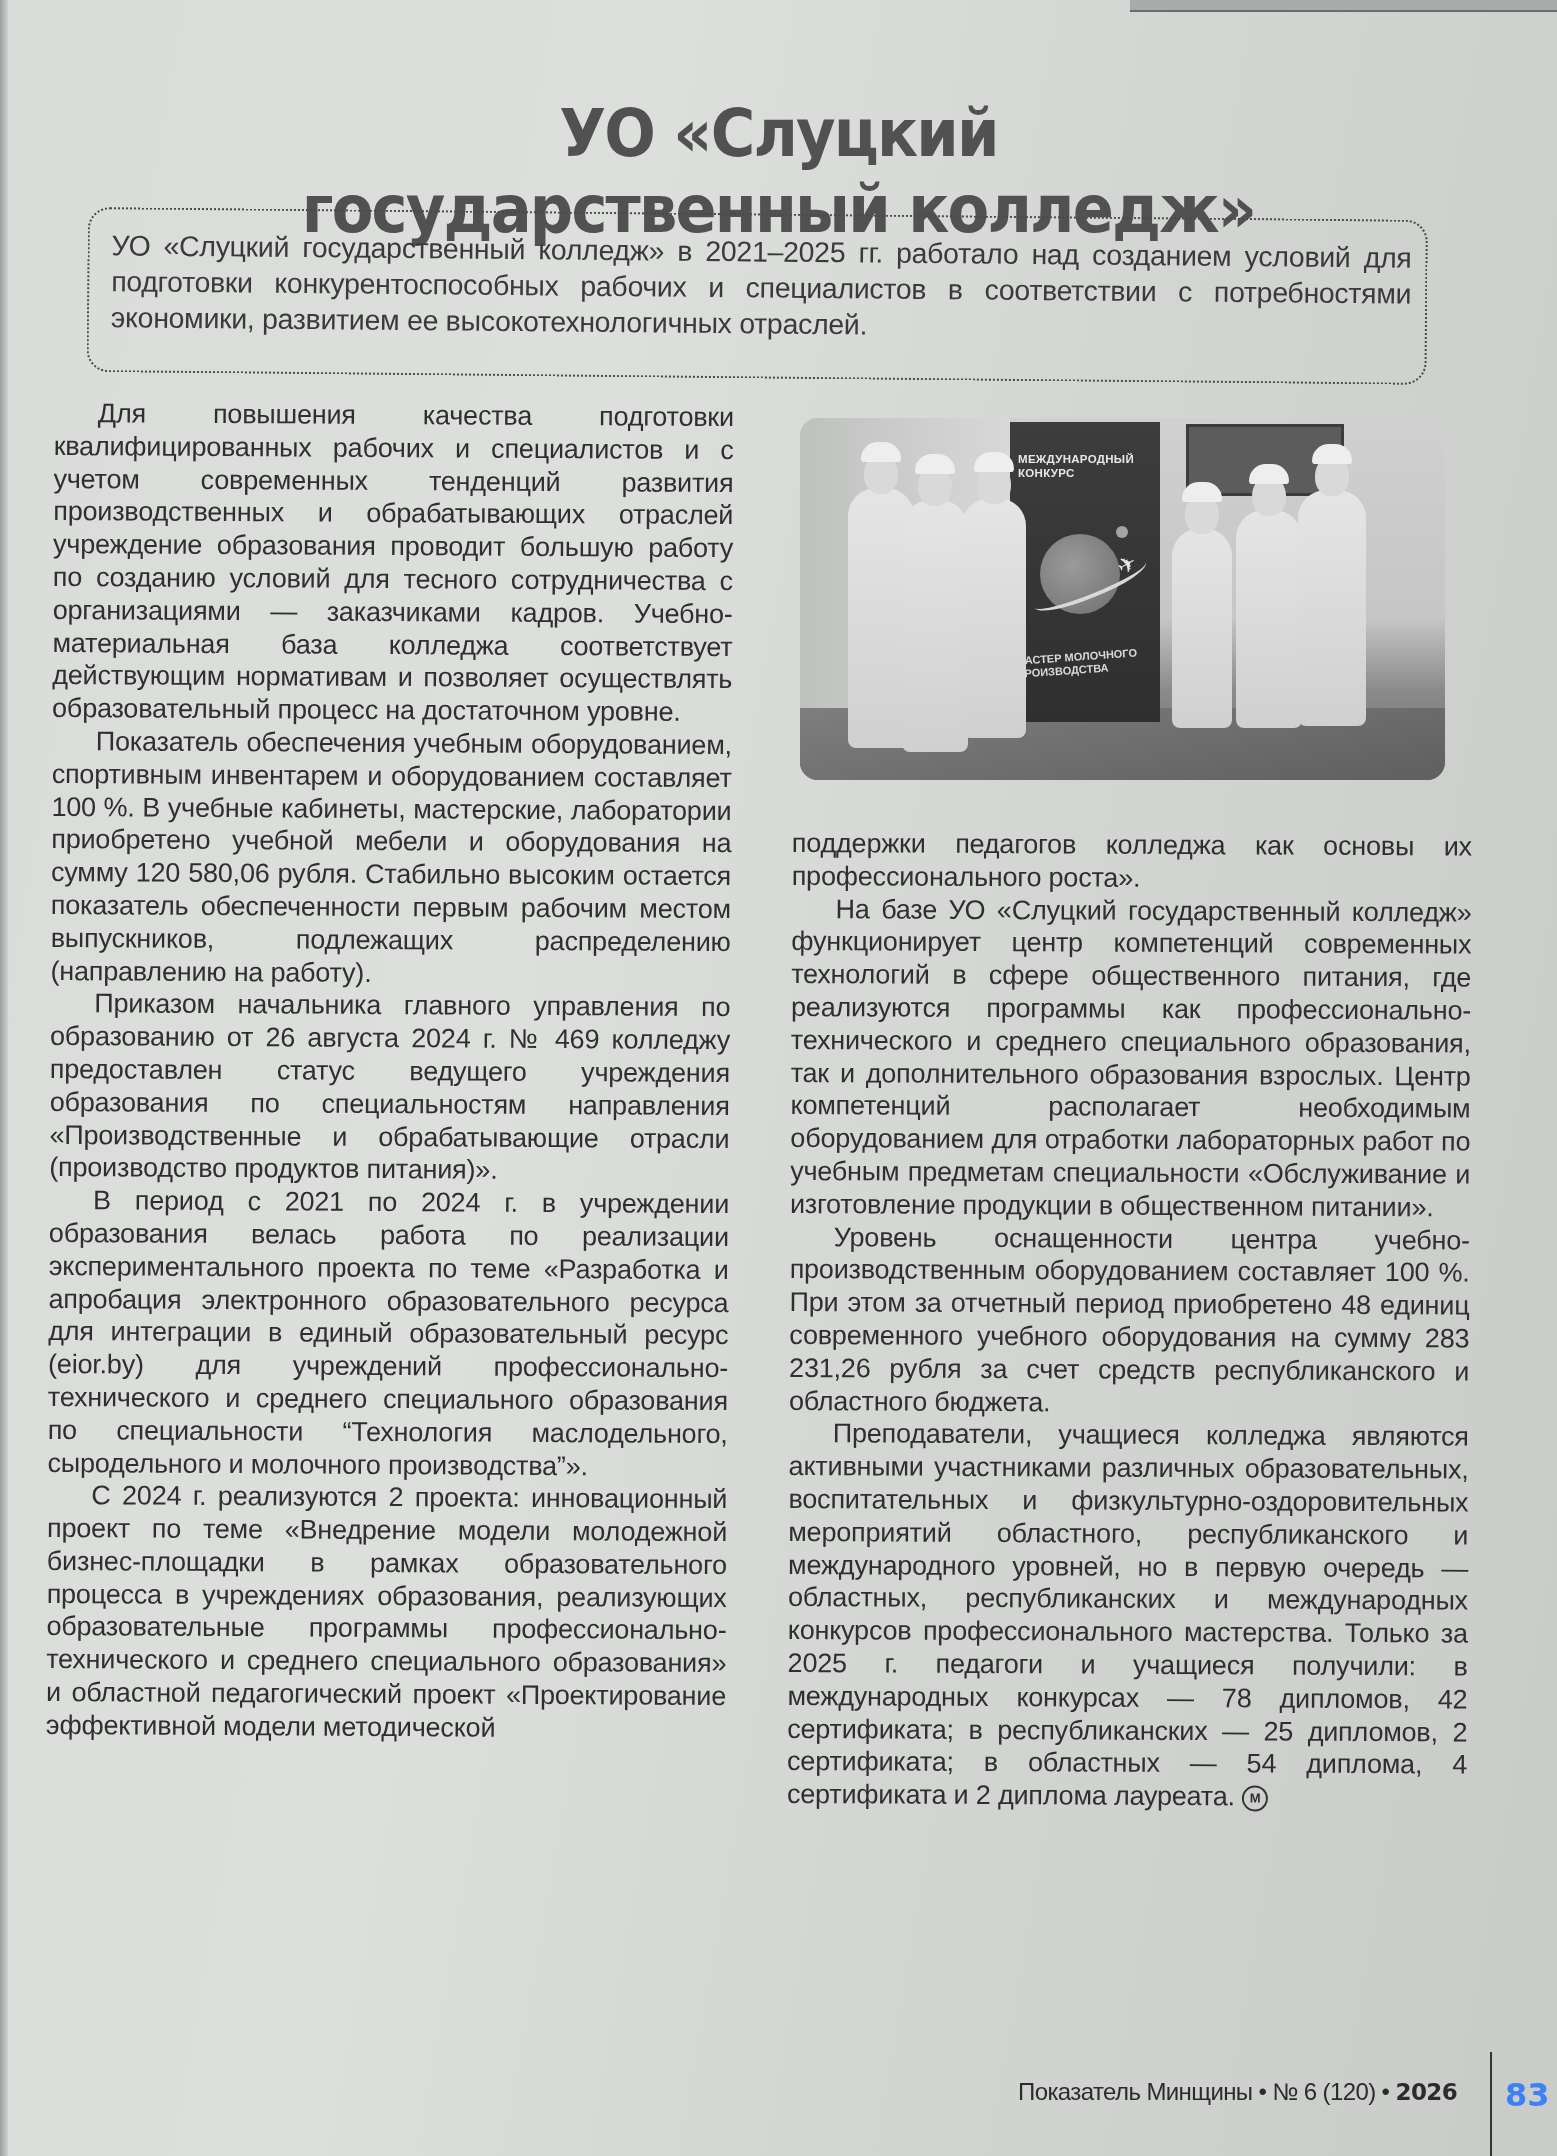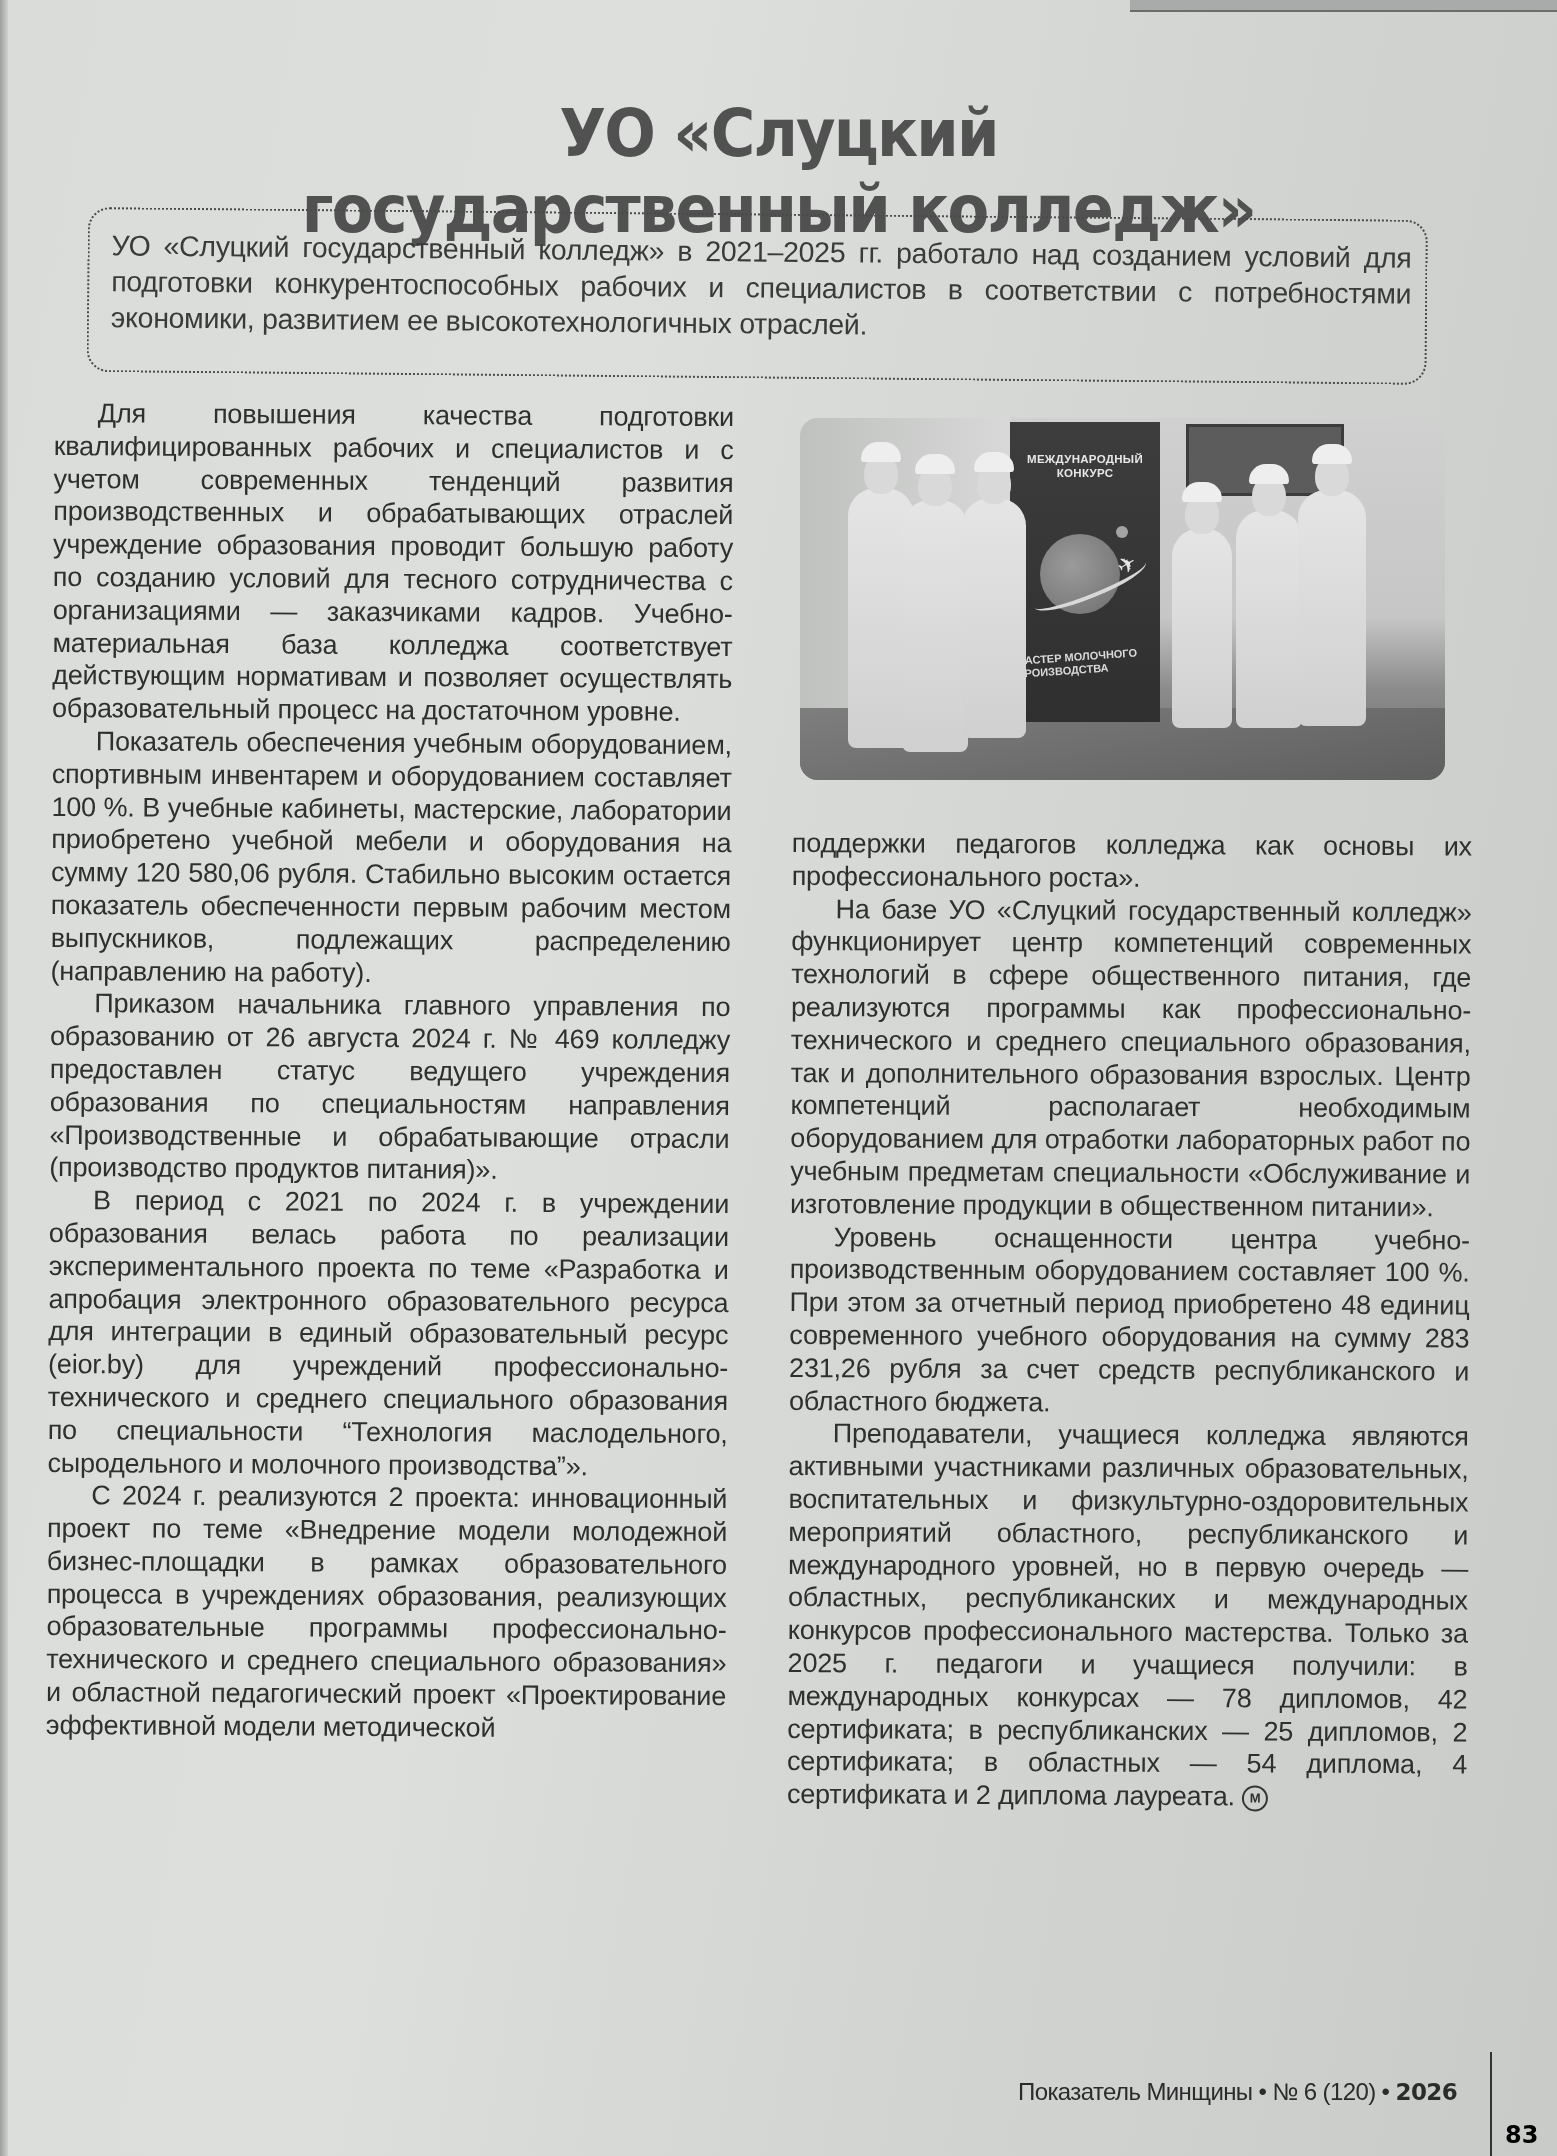--- a/index.html
+++ b/index.html
@@ -55,21 +55,21 @@
     background: linear-gradient(180deg, #cfd0cf 0%, #c5c6c5 55%, #8a8b8a 75%, #6d6e6d 100%);
   }
   .photo .wall-left { position:absolute; left:0; top:0; width:210px; height:290px; background: linear-gradient(90deg,#bfc1bf,#d7d8d7); }
   .photo .frame-pic { position:absolute; left:386px; top:6px; width:152px; height:66px; background:#5b5c5b; border:3px solid #3b3c3b; }
   .photo .floor { position:absolute; left:0; top:290px; width:645px; height:72px; background: linear-gradient(170deg,#7d7e7d,#5e5f5e); }
   .photo .banner {
     position:absolute; left:210px; top:4px; width:150px; height:300px;
     background: linear-gradient(180deg,#3c3d3c,#2e2f2e);
   }
   .photo .banner-title {
-    position:absolute; left:8px; top:30px; width:134px; text-align:center;
+    position:absolute; left:8px; top:30px; width:134px; text-align:left;
     color:#e8e8e8; font-weight:bold; font-size:11.5px; line-height:14px; letter-spacing:0.3px;
   }
   .photo .planet {
     position:absolute; left:30px; top:112px; width:80px; height:80px; border-radius:50%;
     background: radial-gradient(circle at 40% 40%, #9a9b9a, #6c6d6c);
   }
   .photo .small-planet { position:absolute; left:106px; top:104px; width:12px; height:12px; border-radius:50%; background:#a3a4a3; }
   .photo .orbit {
     position:absolute; left:20px; top:150px; width:120px; height:22px;
     border-bottom:4px solid #d8d8d8; border-radius:50%; transform: rotate(-22deg);
@@ -92,21 +92,21 @@
 
   .footer {
     position: absolute; left: 1018px; top: 2078px;
     font-size: 24px; color: #2b2b2b; letter-spacing: -0.6px;
     white-space: nowrap;
   }
   .footer .year { font-weight: bold; font-family: "DejaVu Sans", sans-serif; font-size: 23px; }
   .footer-divider { position: absolute; left: 1490px; top: 2052px; width: 2px; height: 104px; background: #333; }
   .page-number {
     position: absolute; left: 1505px; top: 2076px;
-    font-family: "DejaVu Sans", sans-serif; font-weight: bold; font-size: 24px; color: #000000; margin-top: 45px;
+    font-family: "DejaVu Sans", sans-serif; font-weight: bold; font-size: 32px; color: #3b82f6;
   }
   .end-mark {
     display: inline-block; width: 22px; height: 22px; border: 2px solid #333; border-radius: 50%;
     font-size: 13px; line-height: 22px; text-align: center; font-weight: bold; vertical-align: middle;
     text-indent: 0;
   }
 </style>
 </head>
 <body>
 

